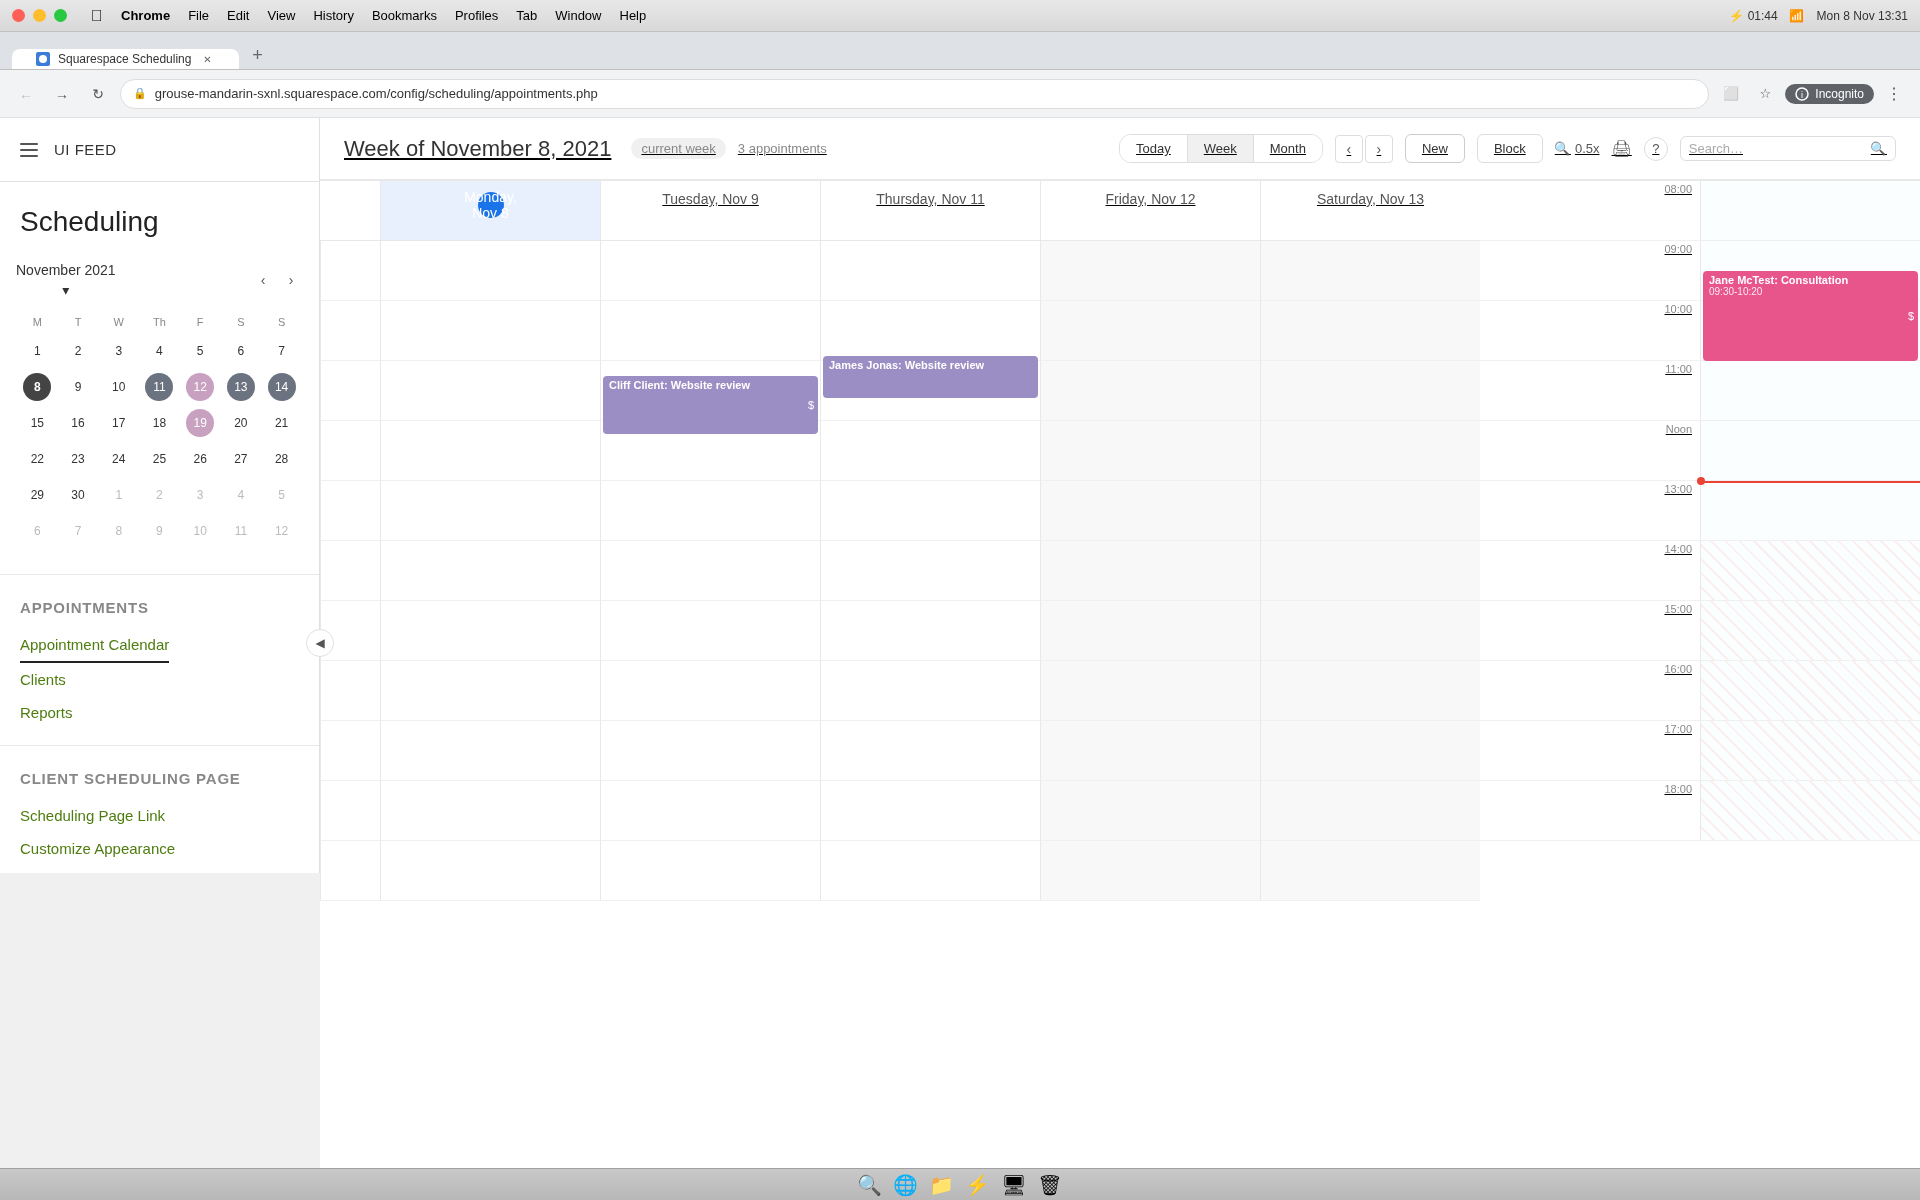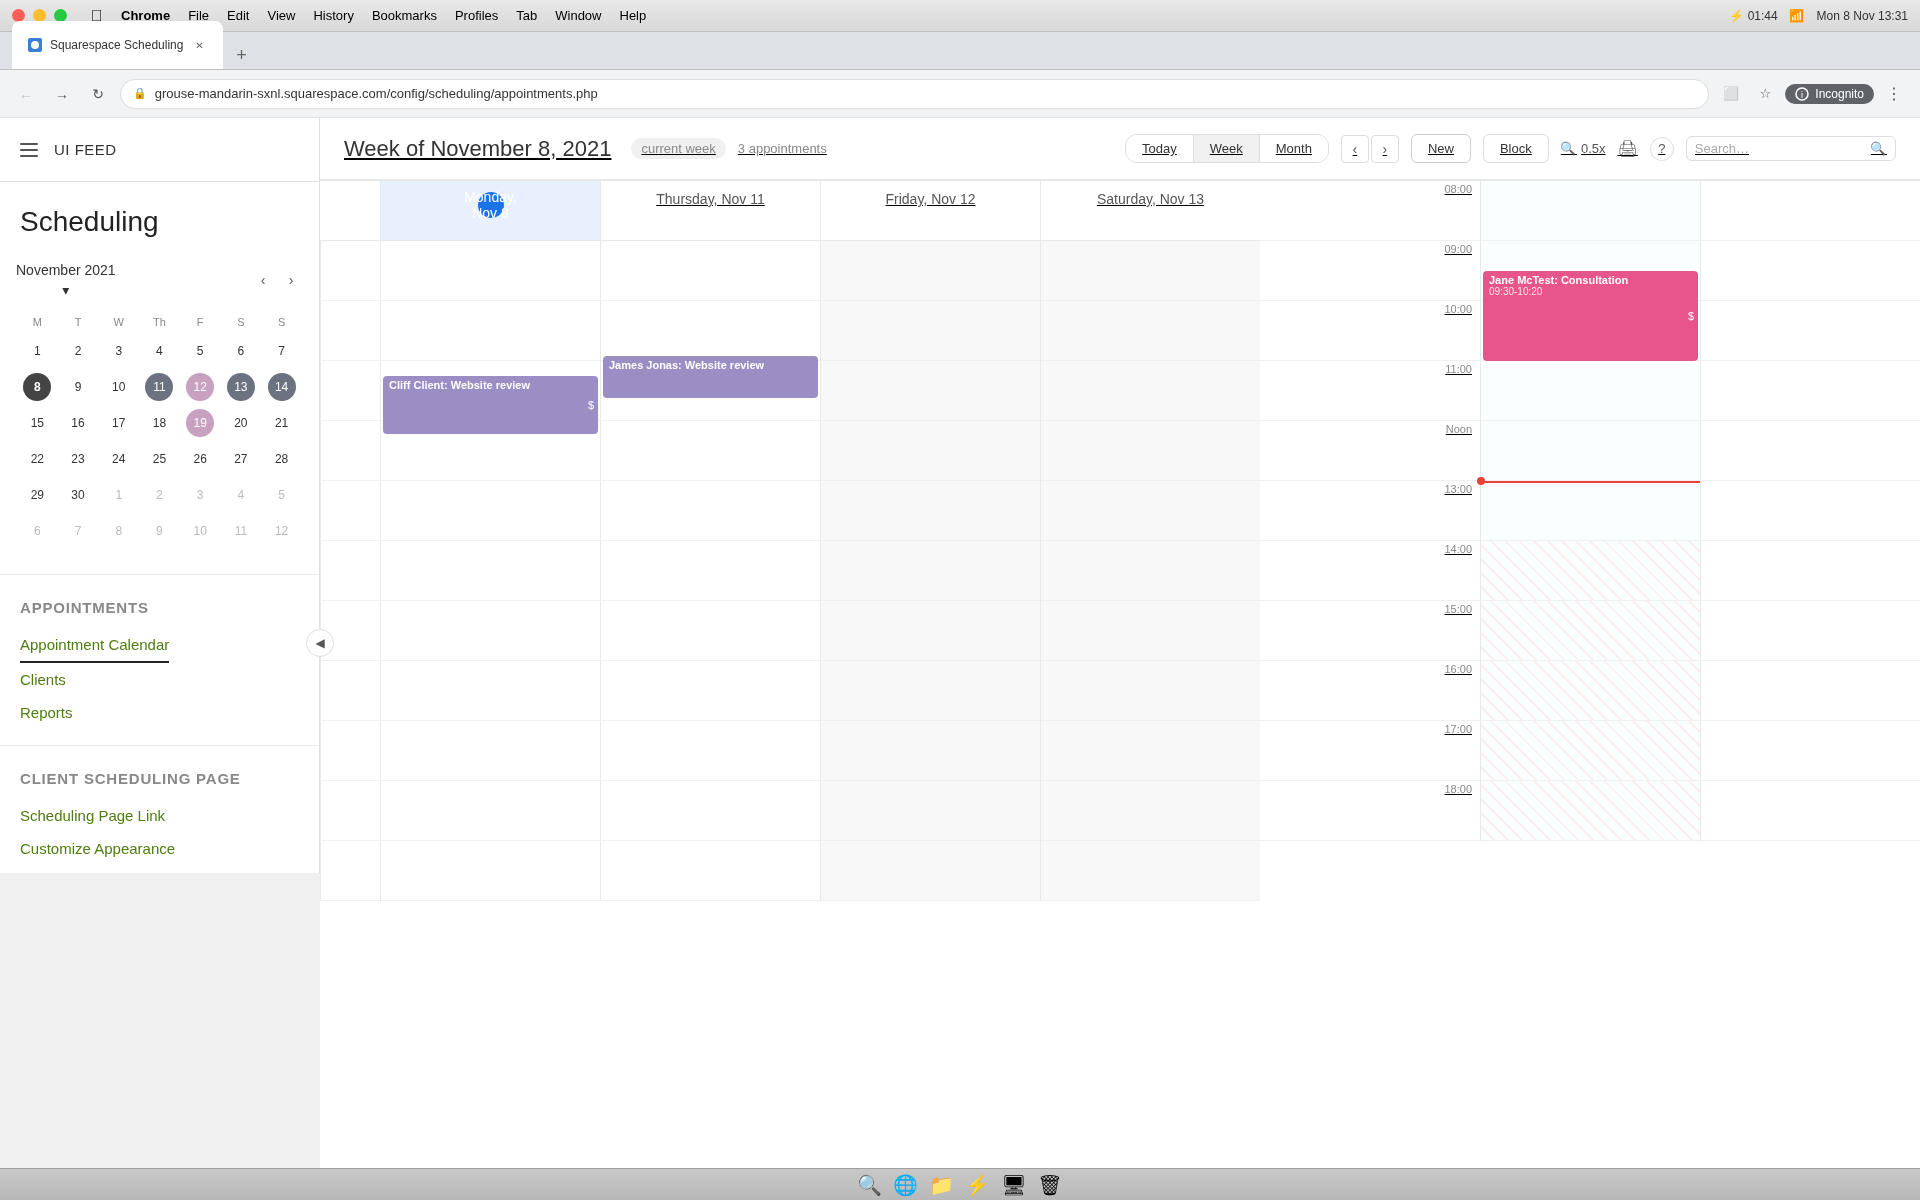--- a/index.html
+++ b/index.html
@@ -30,26 +30,26 @@
     
     .browser-tabs {
       height: 38px;
       background: #dee1e6;
       display: flex;
       align-items: flex-end;
       padding: 0 12px;
       border-bottom: 1px solid #c0c0c0;
     }
     .tab {
-      height: 48px;
+      height: 20px;
       background: #fff;
       border-radius: 8px 8px 0 0;
       display: flex;
       align-items: center;
-      padding: 0 16px;
+      padding: 0 24px;
       font-size: 12px;
       color: #333;
       gap: 8px;
       min-width: 200px;
       max-width: 240px;
       position: relative;
     }
     .tab-favicon { width: 14px; height: 14px; background: #3c7dd9; border-radius: 2px; display: inline-flex; align-items: center; justify-content: center; }
     .tab-close { margin-left: auto; width: 16px; height: 16px; border-radius: 50%; display: flex; align-items: center; justify-content: center; font-size: 10px; color: #666; cursor: pointer; }
     .tab-new { width: 28px; height: 28px; display: flex; align-items: center; justify-content: center; font-size: 18px; color: #666; cursor: pointer; margin-left: 4px; border-radius: 50%; }
@@ -174,21 +174,21 @@
       background: #fff; cursor: pointer; color: #333; font-weight: 500;
     }
     .action-btn.primary { background: #fff; border-color: #ccc; }
 
     .zoom-label { font-size: 13px; color: #555; display: flex; align-items: center; gap: 4px; }
     .print-icon { font-size: 16px; color: #555; cursor: pointer; }
     .help-icon { font-size: 13px; color: #555; cursor: pointer; border: 1px solid #ddd; border-radius: 50%; width: 24px; height: 24px; display: flex; align-items: center; justify-content: center; }
 
     .search-box {
       display: flex; align-items: center; border: 1px solid #ddd; border-radius: 6px;
-      padding: 4px 8px; min-width: 180px;
+      padding: 4px 8px; gap: 6px; min-width: 180px;
     }
     .search-input { border: none; outline: none; font-size: 13px; color: #333; flex: 1; background: transparent; }
     .search-input::placeholder { color: #aaa; }
     .search-icon { color: #888; font-size: 13px; }
 
     
     .calendar-grid-container { flex: 1; overflow-y: auto; }
     .calendar-grid {
       display: grid;
       grid-template-columns: 60px repeat(7, 1fr);
@@ -508,20 +508,23 @@
         <span class="search-icon">🔍</span>
       </div>
     </div>
 
     <div class="calendar-grid-container">
       <div class="calendar-grid" id="cal-grid">
 
       <div class="time-gutter-header"></div>
           <div class="day-header today-col"><div class="day-num">Monday, Nov 8</div></div>
           <div class="day-header">
+            <div class="day-num">Tuesday, Nov 9</div>
+          </div>
+          <div class="day-header">
             <div class="day-num">Thursday, Nov 11</div>
           </div>
           <div class="day-header">
             <div class="day-num">Friday, Nov 12</div>
           </div>
           <div class="day-header">
             <div class="day-num">Saturday, Nov 13</div>
           </div>
           <div class="time-label">08:00</div>
           <div class="cal-cell today-col"></div>

